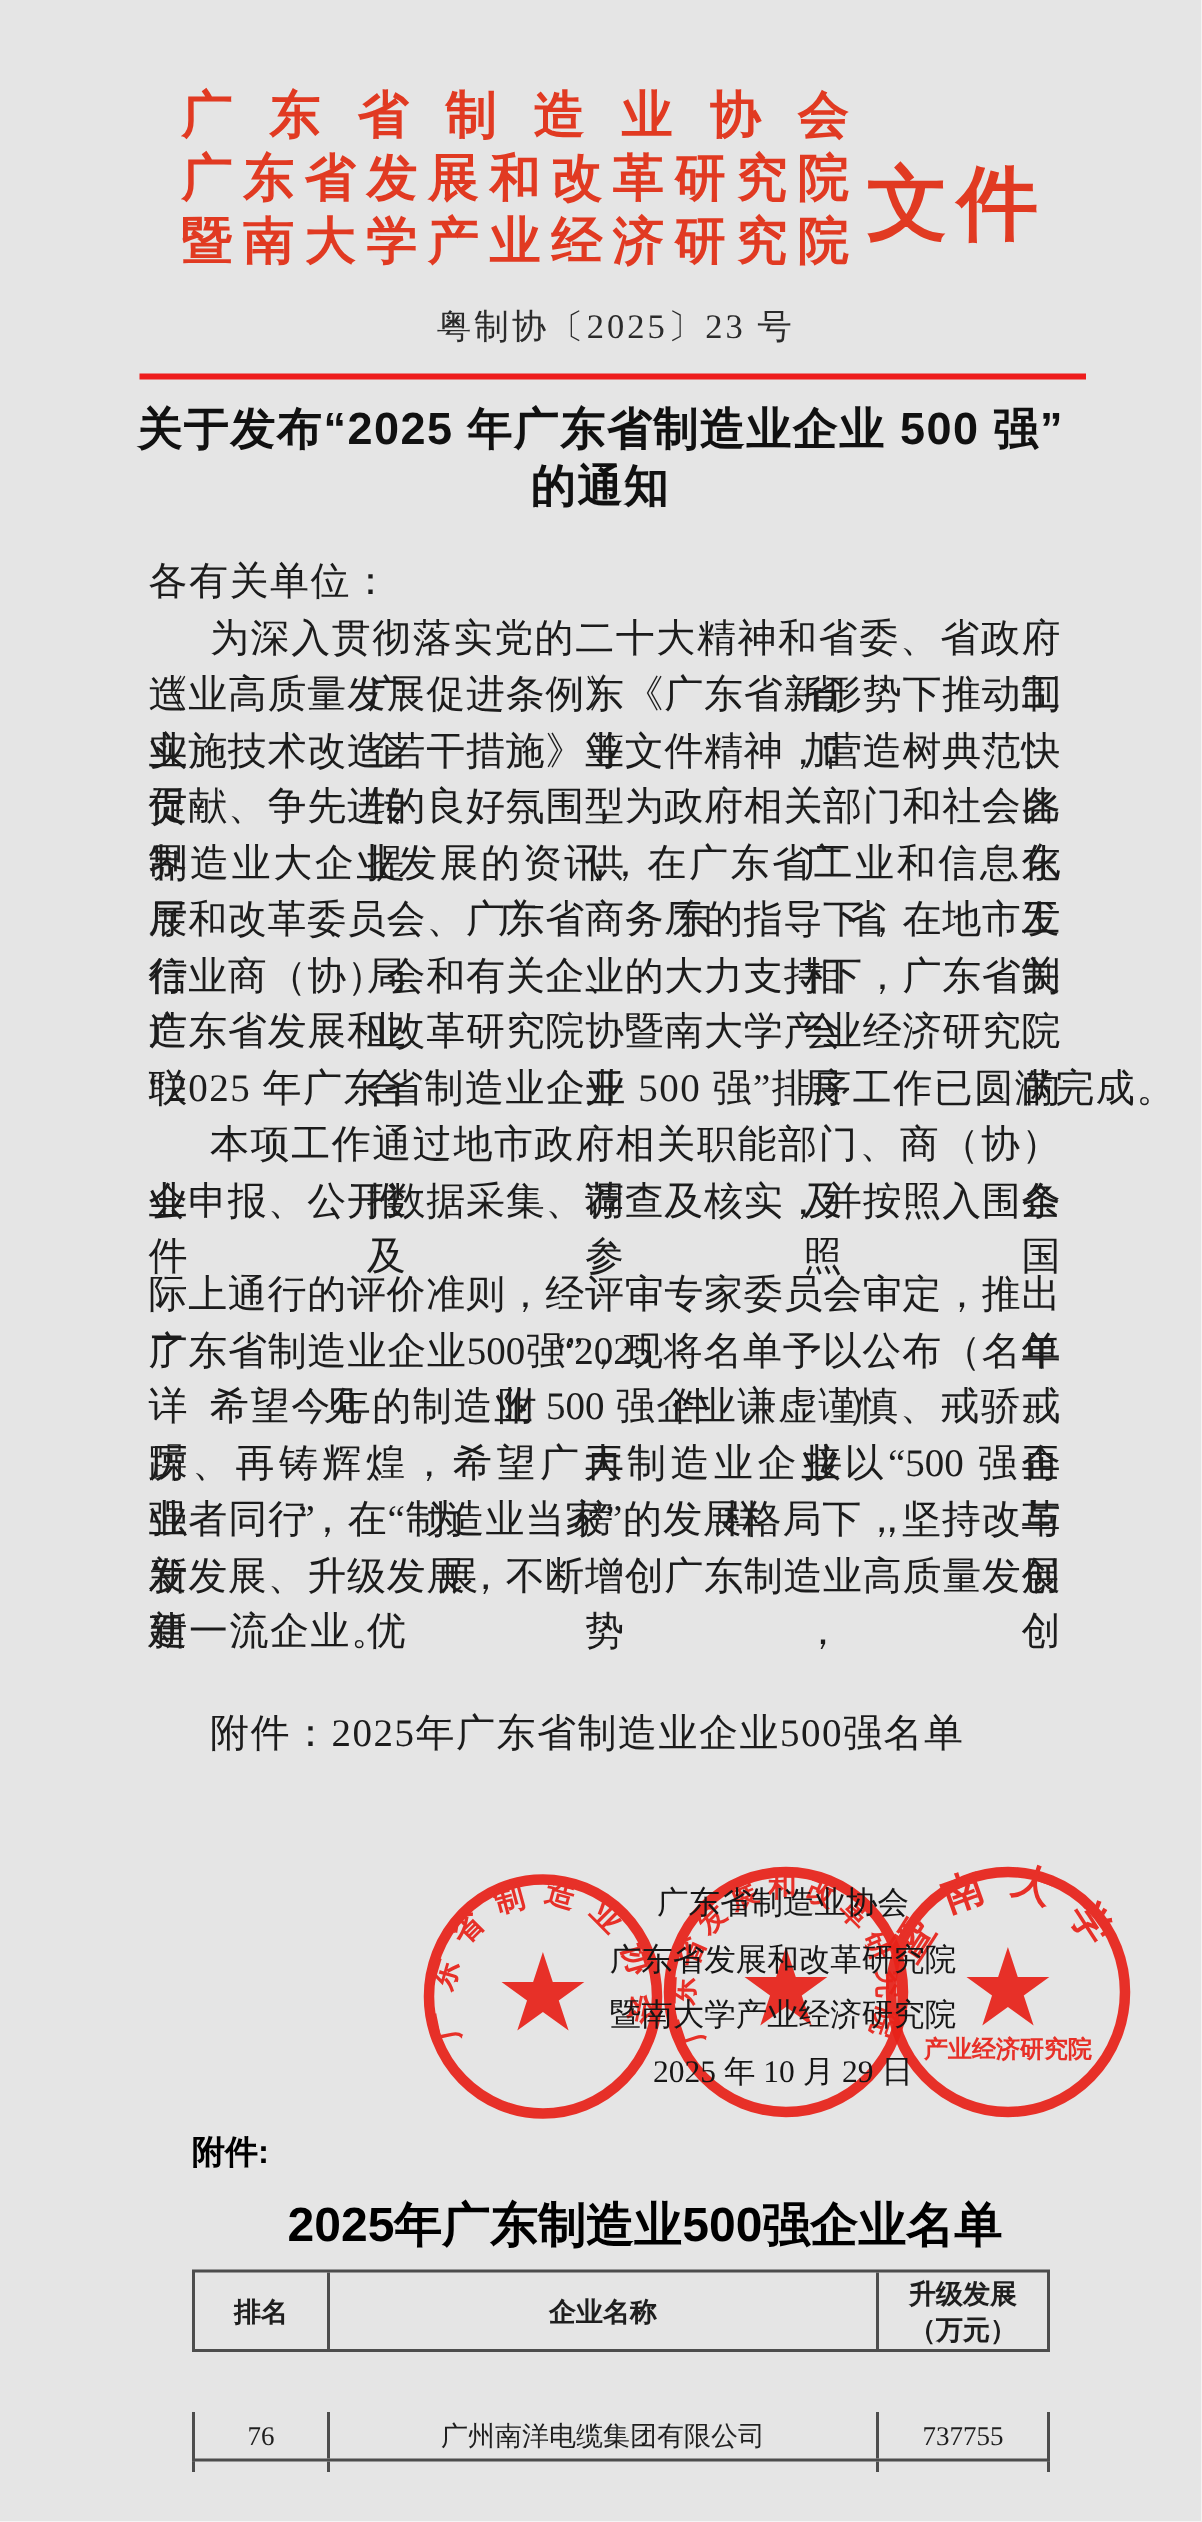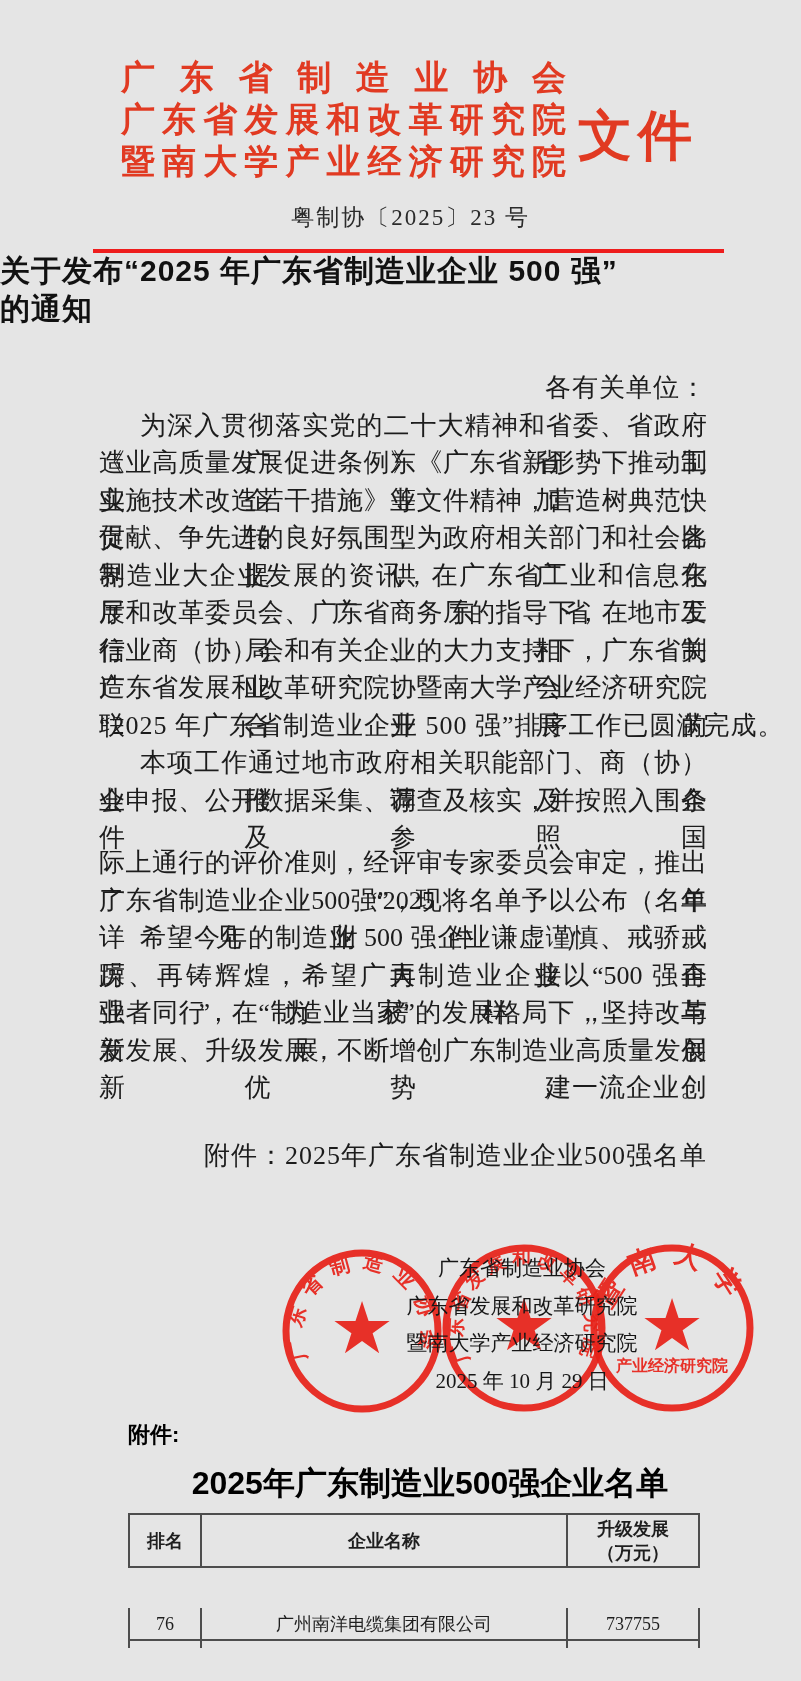--- a/index.html
+++ b/index.html
@@ -25,31 +25,31 @@
   .doc-number{
     position:absolute; left:0; top:202px; width:801px;
     text-align:center; font-size:23px; color:#2b2b2b; letter-spacing:2px;padding-left:10px;
   }
   .red-line{
     position:absolute; left:93px; top:249px; width:631px; height:4px;
     background:#ee1d1d;
   }
   
   .title{
-    position:absolute; left:0; top:252px; width:801px; text-align:left;
+    position:absolute; left:0; top:268px; width:801px; text-align:center;
     font-family:"Liberation Sans","DejaVu Sans",sans-serif;
     font-weight:bold; font-size:30px; line-height:38px; color:#111;
     letter-spacing:1px;
   }
   
   .body{
     position:absolute; left:99px; top:369px; width:608px;
     font-size:26px; color:#1c1c1c;
   }
-  .bline{ height:37.5px; line-height:37.5px; letter-spacing:1px; white-space:nowrap;text-align:right; }
+  .bline{ height:37.5px; line-height:37.5px; letter-spacing:1px; white-space:nowrap; }
   .bline.just{ white-space:normal; text-align:justify; text-align-last:justify; letter-spacing:0; }
   .bline.ind{ text-indent:41px; }
   
   .signature{
     position:absolute; left:522px; top:1250px; transform:translateX(-50%);
     text-align:center; font-size:21px; line-height:37.5px; white-space:nowrap;
     color:#161616; z-index:3;
   }
   
   .seal{ position:absolute; z-index:2; opacity:0.93; }
@@ -68,21 +68,21 @@
   .tbl{
     position:absolute; left:128px; top:1513px; width:572px;
     font-size:18px; color:#1e1e1e;
   }
   .trow{ display:flex; border-left:2px solid #4d4d4d; border-right:2px solid #4d4d4d; }
   .trow.h{ border-top:2px solid #4d4d4d; border-bottom:2px solid #4d4d4d; height:51px; font-weight:bold; }
   .trow.d{ border-bottom:2px solid #4d4d4d; height:31px;margin-top:40px; }
   .trow.stub{ height:7px; }
   .tc{ display:flex; align-items:center; justify-content:center; text-align:center;
        white-space:pre-line; line-height:24px; }
-  .tc.c1{ width:70px; }
+  .tc.c1{ width:88px; }
   .tc.c2{ width:364px; border-left:2px solid #4d4d4d; }
   .tc.c3{ flex:1; border-left:2px solid #4d4d4d; }
 </style>
 </head>
 <body>
 
 <div class="page">
 
   <div class="org">
     <div class="org-line">广东省制造业协会</div>

